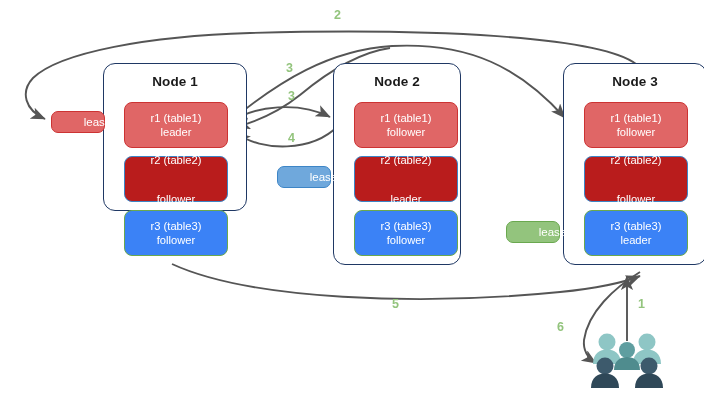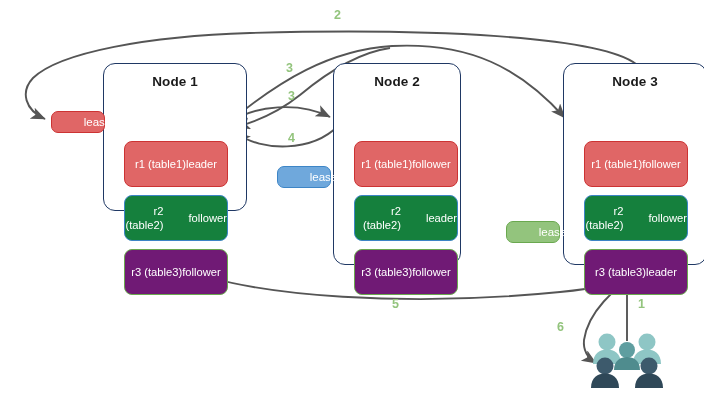--- a/index.html
+++ b/index.html
@@ -46,32 +46,32 @@
     letter-spacing: 0.1px;
   }
   .replica {
     position: absolute;
     left: 20px;
     width: 104px;
     height: 46px;
     border-radius: 8px;
     box-sizing: border-box;
     display: flex;
+    flex-direction: column;
     align-items: center;
     justify-content: center;
     color: #ffffff;
     font-size: 11.2px;
     line-height: 14px;
     text-align: right;
-    margin-top: 39px;
   }
   .replica .ln { display: block; }
   .rep-red   { background: #e06666; border: 1.4px solid #cc3333; }
-  .rep-blue  { background: #15803d; border: 1.4px solid #3d85c6; gap: 25px; }
-  .rep-green { background: #701a75; border: 1.4px solid #6aa84f; }
+  .rep-blue  { background: #b91c1c; border: 1.4px solid #3d85c6; gap: 25px; }
+  .rep-green { background: #3b82f6; border: 1.4px solid #6aa84f; }
 
   .lease {
     position: absolute;
     border-radius: 7px;
     box-sizing: border-box;
     display: flex;
     align-items: center;
     justify-content: center;
     color: #ffffff;
     font-size: 11.5px;

